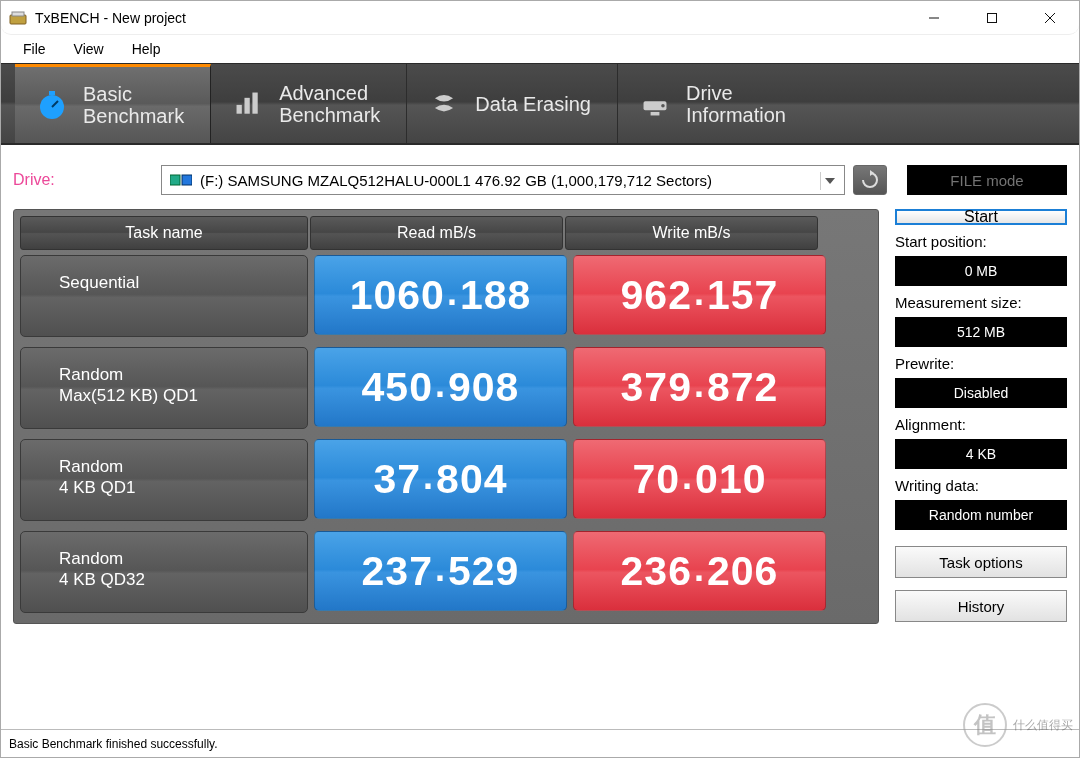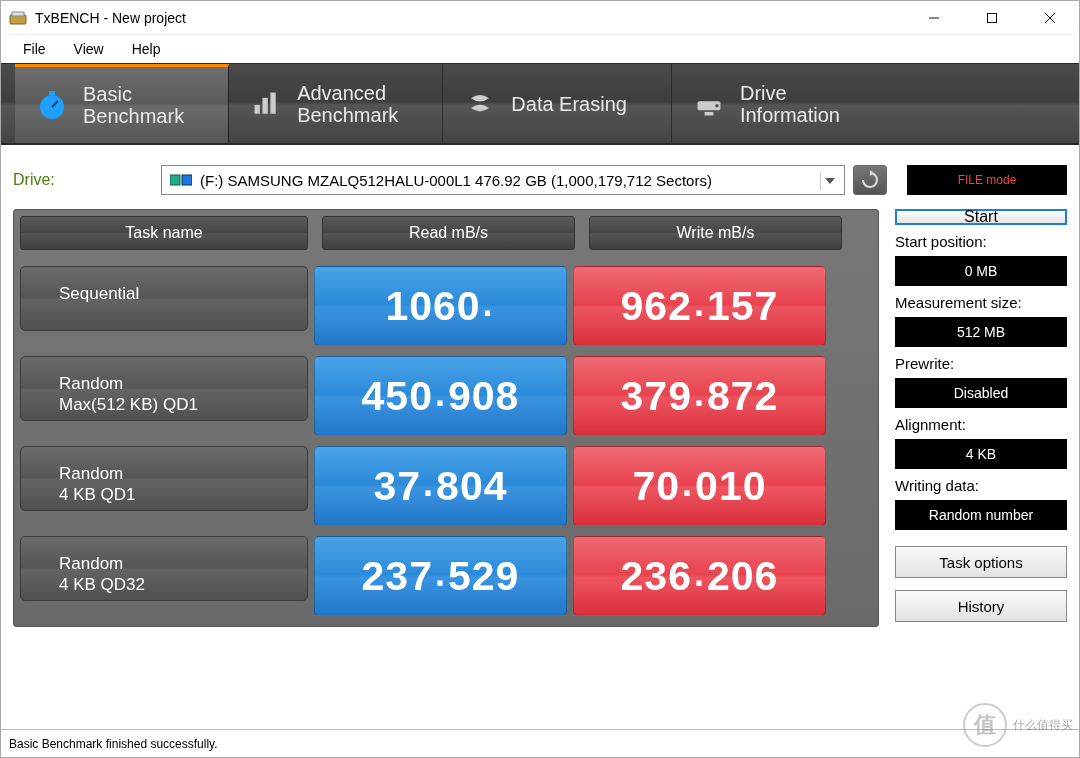--- a/index.html
+++ b/index.html
@@ -13,42 +13,42 @@
   .winbtn { width:58px; display:flex; align-items:center; justify-content:center; font-size:14px; color:#111;}
   .winbtn svg { width:12px; height:12px; stroke:#111; stroke-width:1; fill:none;}
   
   
   .menubar { height:28px; display:flex; align-items:center; padding:0 8px; gap:0; font-size:14px; background:#fff;}
   .menuitem { padding:4px 14px; color:#000;}
   
   
   .tabstrip { height:82px; background:linear-gradient(#4b4b4b,#3e3e3e 48%,#555 52%,#444); display:flex; align-items:stretch; border-top:1px solid #2a2a2a; border-bottom:2px solid #2a2a2a;}
   .tabspacer { width:14px;}
-  .tab { display:flex; align-items:center; gap:14px; padding:0 44px 0 20px; color:#e9e9e9; font-size:20px; border-right:1px solid #2c2c2c;}
+  .tab { display:flex; align-items:center; gap:14px; padding:0 26px 0 20px; color:#e9e9e9; font-size:20px; border-right:1px solid #2c2c2c;}
   .tab.active { background:linear-gradient(#6f6f6f,#5a5a5a 48%,#6a6a6a 52%,#565656); border-top:3px solid #ff8a00; border-right:1px solid #222; position:relative;}
   .tab .tabicon { width:34px; height:34px; display:flex; align-items:center; justify-content:center; color:#00aaff;}
   .tab .tabtext { line-height:1.1; font-weight:300;}
   
   
   .content { padding: 16px 0 0 12px; }
   .driverow { display:flex; align-items:center; gap:8px; padding: 4px 12px 14px 0;}
-  .drivelabel { font-size:16px; color:#4d7c0f; width:140px;}
+  .drivelabel { font-size:16px; color:#ec4899; width:140px;}
   .driveselect { flex:1; height:30px; border:1px solid #888; background:#fff; display:flex; align-items:center; padding:0 8px; font-size:15px; position:relative;}
   .driveselect .diskicon{width:22px;height:14px;margin-right:8px;}
   .driveselect .chev { position:absolute; right:6px; top:6px; width:18px; height:18px; border-left:1px solid #ccc; display:flex; align-items:center; justify-content:center;}
   .refreshbtn { width:34px; height:30px; border:1px solid #666; border-radius:3px; background:linear-gradient(#777,#555); display:flex; align-items:center; justify-content:center;}
-  .filemode { width:160px; height:30px; background:#000; color:#ef4444; font-size:12px; display:flex; align-items:center; justify-content:center; border:1px solid #000; margin-left:12px;}
+  .filemode { width:160px; height:30px; background:#000; color:#737373; font-size:15px; display:flex; align-items:center; justify-content:center; border:1px solid #000; margin-left:12px;}
   
   .mainrow { display:flex; gap:16px; padding-right:12px;}
   .benchbox { flex:1; background:linear-gradient(#777,#6a6a6a); border:1px solid #555; border-radius:3px; padding:6px 6px 10px 6px;}
-  .headerrow { display:flex; gap:14px; margin-bottom:16px;}
+  .headerrow { display:flex; gap:2px; margin-bottom:5px;}
   .hdr { flex:0 0 253px; height:34px; background:linear-gradient(#5a5a5a,#464646 48%,#545454 52%,#404040); border:1px solid #333; border-radius:3px; color:#fff; font-size:16px; font-weight:400; display:flex; align-items:center; justify-content:center;}
   .hdr.task{flex:0 0 288px;}
   .row { display:flex; gap:6px; margin-bottom:10px;}
-  .taskcell { flex:0 0 288px; height:65px; background:linear-gradient(#6b6b6b,#565656 48%,#636363 52%,#505050); border:1px solid #3a3a3a; border-radius:5px; color:#fff; padding:16px 0 0 38px; font-size:17px; line-height:1.25; font-weight:400;}
+  .taskcell { flex:0 0 288px; height:82px; background:linear-gradient(#6b6b6b,#565656 48%,#636363 52%,#505050); border:1px solid #3a3a3a; border-radius:5px; color:#fff; padding:16px 0 0 38px; font-size:17px; line-height:1.25; font-weight:400;}
   .valcell { flex:0 0 253px; height:80px; border-radius:5px; color:#fff; font-size:41px; font-weight:700; display:flex; align-items:center; justify-content:center; letter-spacing:1px; border:1px solid rgba(0,0,0,.25);}
   .valcell .dot{font-size:36px; padding:0 2px; position:relative; top:-2px;}
   .read { background:linear-gradient(#4aa3e8,#2b8ad9 48%,#3a94e0 52%,#2277c8);}
   .write{ background:linear-gradient(#ef6a73,#e8434f 48%,#ec5560 52%,#da2f3c);}
   
   .sidebar { width:172px; display:flex; flex-direction:column; gap:6px; font-size:15px;}
   .startbtn { height:16px; border:2px solid #1b7fd6; background:linear-gradient(#fefefe,#e6e6e6); display:flex; align-items:center; justify-content:center; font-size:16px; color:#000;text-align:center;}
   .slabel { color:#000; font-size:15px; margin-top:2px;}
   .sval { height:30px; background:#000; color:#fff; display:flex; align-items:center; justify-content:center; font-size:14px;}
   .sbtn { height:32px; border:1px solid #888; background:linear-gradient(#fafafa,#e2e2e2); display:flex; align-items:center; justify-content:center; font-size:15px; margin-top:10px;}
@@ -179,20 +179,21 @@
         <div class="hdr">Read mB/s</div>
         <div class="hdr">Write mB/s</div>
       </div>
       <div class="row">
         <div class="taskcell">
             <div>Sequential</div>
           </div>
         <div class="valcell read">
             <span>1060</span>
             <span class="dot">.</span>
+            <span>188</span>
           </div>
         <div class="valcell write">
             <span>962</span>
             <span class="dot">.</span>
             <span>157</span>
           </div>
       </div>
       <div class="row">
         <div class="taskcell">
             <div>Random</div>

